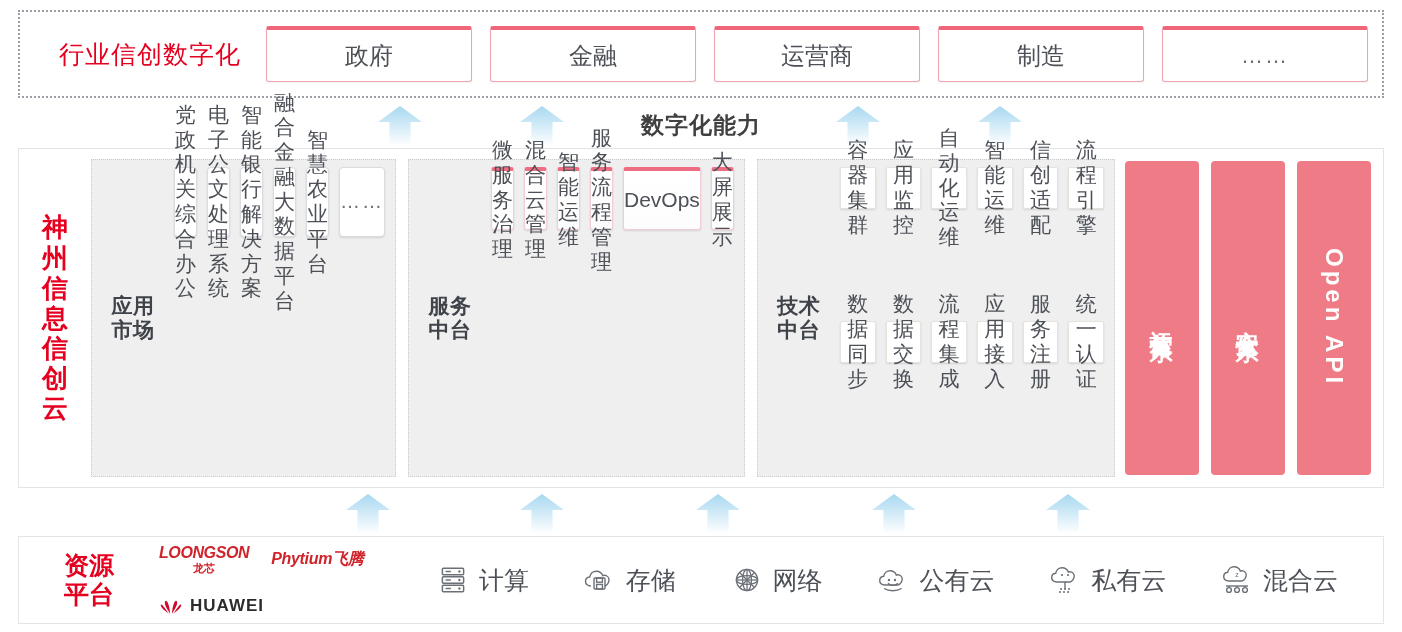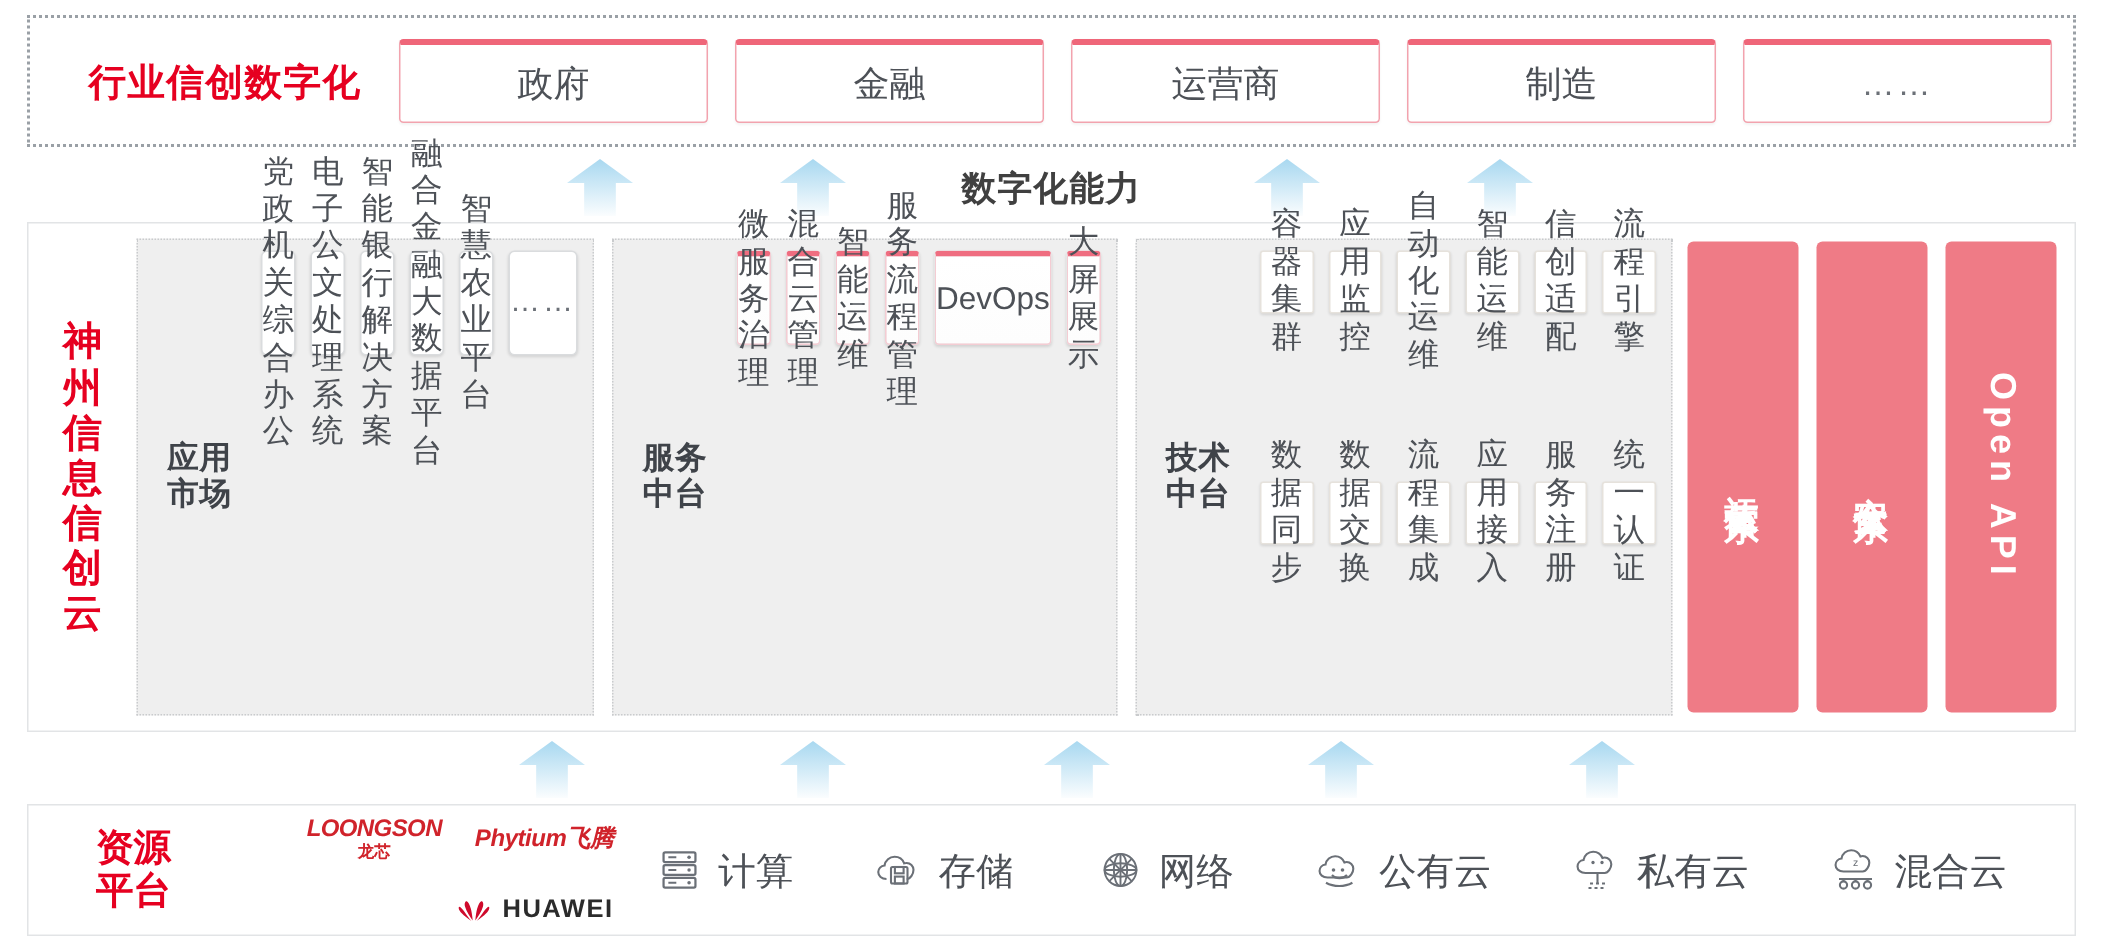--- a/index.html
+++ b/index.html
@@ -20,21 +20,21 @@
   }
 
   
   .industry{
     position:absolute;left:18px;top:10px;width:1366px;height:88px;
     border:2px dotted #9aa0a6;box-sizing:border-box;
     display:flex;align-items:center;padding:0 14px;
   }
   .industry-title{
     flex:0 0 232px;text-align:center;
-    font-size:25px;font-weight:bold;color:#e60020;letter-spacing:1px;
+    font-size:25px;font-weight:normal;color:#e60020;letter-spacing:1px;
   }
   .industry-cards{flex:1;display:flex;gap:18px;height:56px;}
   .ind-card{
     flex:1;background:#fff;
     border:1px solid #f2a3ae;border-top:4px solid #ef6679;
     border-radius:3px;
     display:flex;align-items:center;justify-content:center;
     font-size:24px;color:#4d5157;
     box-shadow:0 1px 2px rgba(0,0,0,.05);
   }
@@ -110,21 +110,21 @@
     position:absolute;left:18px;top:536px;width:1366px;height:88px;
     border:1px solid #e2e4e6;background:#fff;box-sizing:border-box;
     display:flex;align-items:center;
   }
   .res-title{
     flex:0 0 140px;text-align:center;
     font-size:25px;font-weight:bold;color:#e60020;line-height:1.16;
   }
   .vendors{
     flex:0 0 250px;display:flex;flex-direction:column;
-    align-items:flex-end;justify-content:center;gap:22px;
+    align-items:flex-start;justify-content:center;gap:22px;
   }
   .vendor-line{display:flex;align-items:center;gap:22px;}
   .v-loongson{display:flex;flex-direction:column;align-items:center;line-height:1;}
   .v-loongson .en{
     font-size:16px;font-weight:bold;font-style:italic;color:#d0232b;letter-spacing:-.4px;
   }
   .v-loongson .cn{font-size:11px;color:#d0232b;font-weight:bold;margin-top:2px;}
   .v-phytium{font-size:16px;font-weight:bold;color:#d0232b;font-style:italic;letter-spacing:-.3px;}
   .v-huawei{display:flex;align-items:center;gap:7px;}
   .v-huawei .mark{width:24px;height:18px;}

